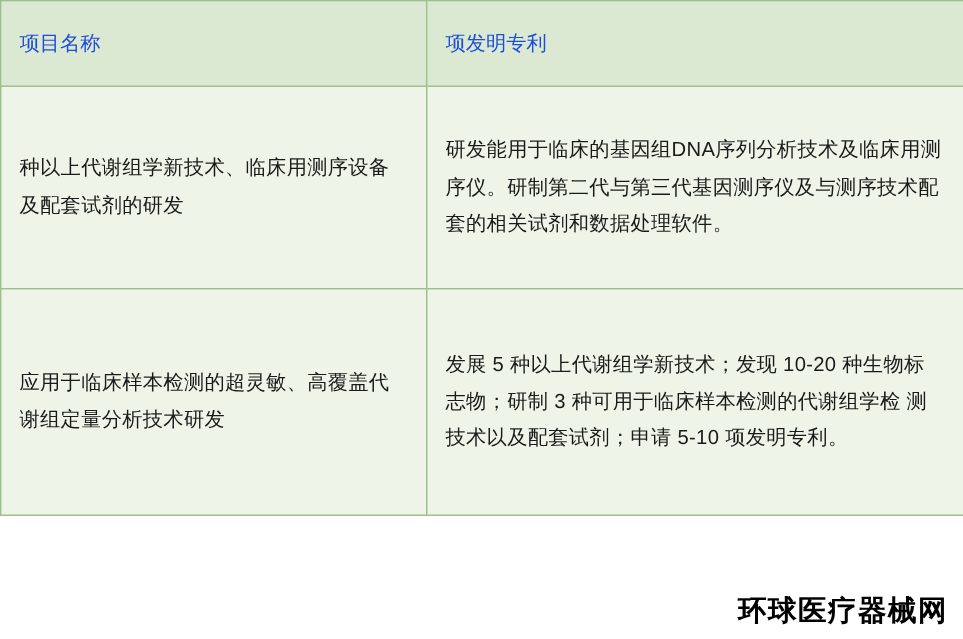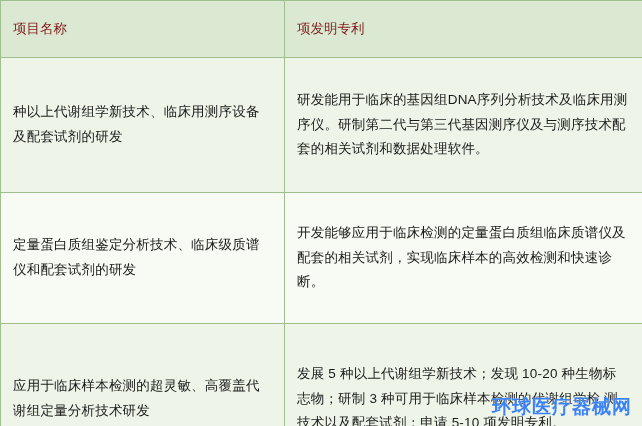--- a/index.html
+++ b/index.html
@@ -39,21 +39,21 @@
   col.col-content { width: 358px; }
 
   thead td {
     background: #dce9d2;
     height: 36px;
     padding-top: 6px;
     padding-bottom: 6px;
   }
   thead td .hdr {
     font-size: 13.5px;
-    color: #7f1d1d;
+    color: #1d4ed8;
   }
   tbody tr.row-a td {
     background: #eef5e8;
   }
   tbody tr.row-b td {
     background: #f7fbf4;
   }
   td.cell-name {
     letter-spacing: 0.2px;
   }
@@ -63,21 +63,21 @@
   .row-1 td { height: 114px; }
   .row-2 td { height: 110px; }
   .row-3 td { height: 130px; }
 
   .watermark {
     position: absolute;
     right: 10px;
     bottom: 6px;
     font-size: 19px;
     font-weight: bold;
-    color: #3b82f6;
+    color: #000000;
     letter-spacing: 1px;
     text-shadow: 0 0 1px rgba(255,255,255,0.9);
     pointer-events: none;
     white-space: nowrap;
     margin-left: 37px;
   }
 </style>
 </head>
 <body>
 
@@ -96,24 +96,20 @@
         <td>
           <span class="hdr">项发明专利</span>
         </td>
       </tr>
     </thead>
     <tbody>
       <tr class="row-a row-1">
         <td class="cell-name">种以上代谢组学新技术、临床用测序设备及配套试剂的研发</td>
         <td class="cell-content">研发能用于临床的基因组DNA序列分析技术及临床用测序仪。研制第二代与第三代基因测序仪及与测序技术配套的相关试剂和数据处理软件。</td>
       </tr>
-      <tr class="row-b row-2">
-        <td class="cell-name">定量蛋白质组鉴定分析技术、临床级质谱仪和配套试剂的研发</td>
-        <td class="cell-content">开发能够应用于临床检测的定量蛋白质组临床质谱仪及配套的相关试剂，实现临床样本的高效检测和快速诊断。</td>
-      </tr>
       <tr class="row-a row-3">
         <td class="cell-name">应用于临床样本检测的超灵敏、高覆盖代谢组定量分析技术研发</td>
         <td class="cell-content">发展 5 种以上代谢组学新技术；发现 10-20 种生物标志物；研制 3 种可用于临床样本检测的代谢组学检 测技术以及配套试剂；申请 5-10 项发明专利。</td>
       </tr>
     </tbody>
   </table>
 
   <div class="watermark">环球医疗器械网</div>
 
 </div>

